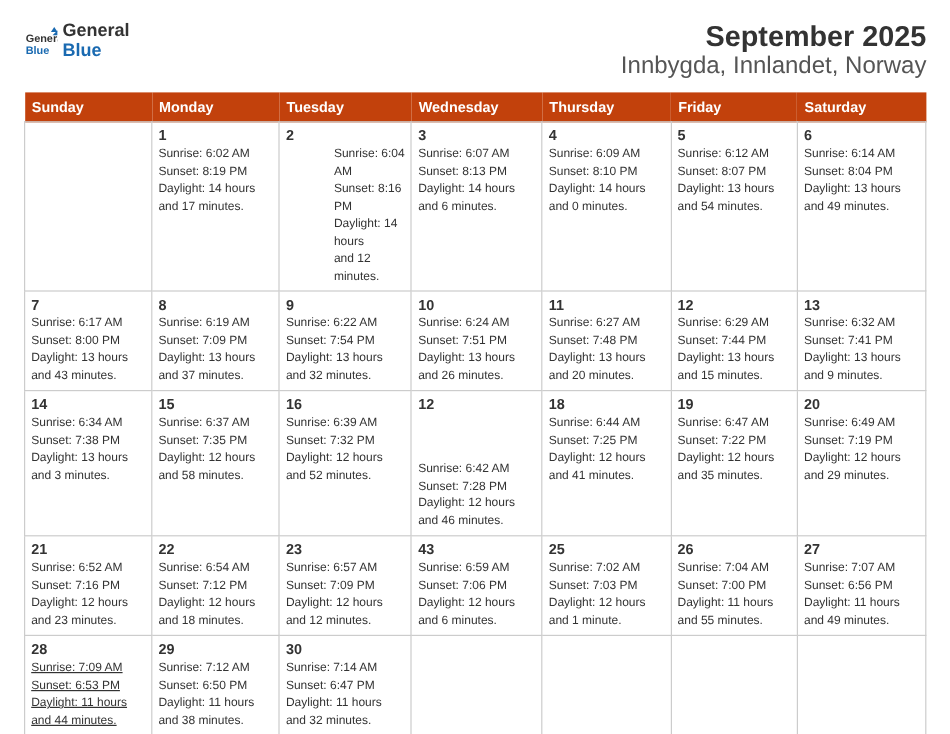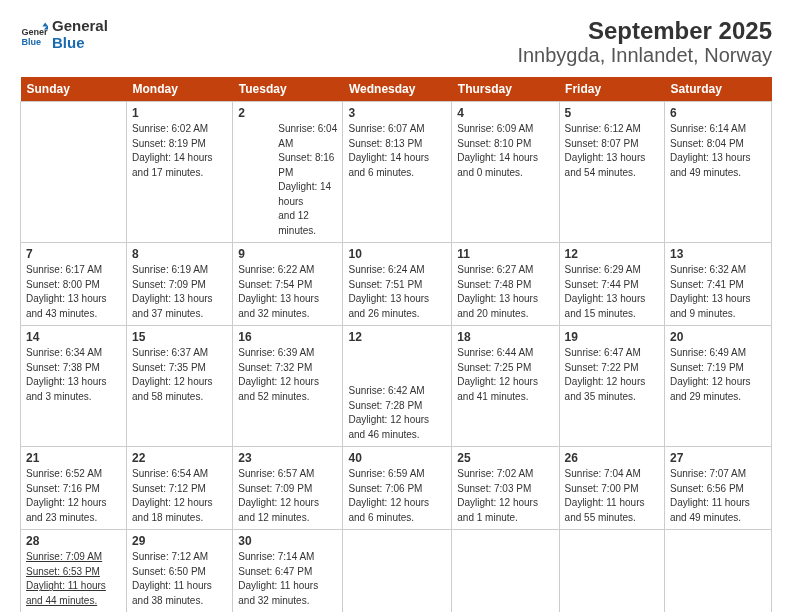--- a/index.html
+++ b/index.html
@@ -277,21 +277,21 @@
 and 18 minutes.</div>
           </td>
           <td>
             <div class="day-num">23</div>
             <div class="day-detail" style="white-space: pre-line;">Sunrise: 6:57 AM
 Sunset: 7:09 PM
 Daylight: 12 hours
 and 12 minutes.</div>
           </td>
           <td>
-            <div class="day-num">40</div>
+            <div class="day-num">43</div>
             <div class="day-detail" style="white-space: pre-line;">Sunrise: 6:59 AM
 Sunset: 7:06 PM
 Daylight: 12 hours
 and 6 minutes.</div>
           </td>
           <td>
             <div class="day-num">25</div>
             <div class="day-detail" style="white-space: pre-line;">Sunrise: 7:02 AM
 Sunset: 7:03 PM
 Daylight: 12 hours

